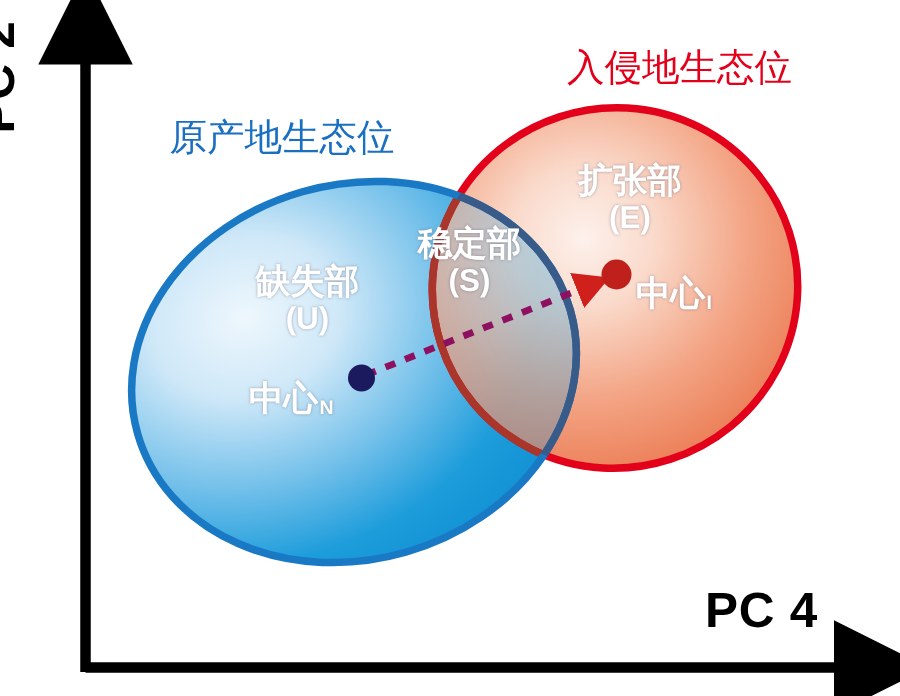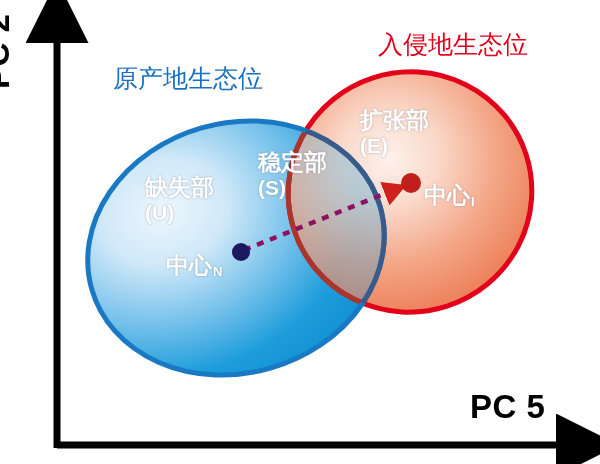--- a/index.html
+++ b/index.html
@@ -46,33 +46,33 @@
   }
   .niche-title {
     position: absolute;
     font-family: "Liberation Sans", sans-serif;
     font-weight: normal;
     font-size: 25px;
     white-space: nowrap;
   }
   #native-title {
     left: 113px;
-    top: 62px;
+    top: 75px;
     text-align: center;
   }
   #invasive-title {
     left: 378px;
     top: 28px;
   }
   .region-label {
     position: absolute;
     color: #ffffff;
     font-family: "Liberation Sans", sans-serif;
     font-weight: bold;
-    text-align: left;
+    text-align: center;
     line-height: 1.12;
     white-space: nowrap;
     text-shadow: 0 0 2px rgba(90,90,110,0.55);
   }
   .region-label .cn { font-size: 23px; display: block; }
   .region-label .code { font-size: 21px; display: block; }
   #label-u { left: 145px; top: 175px; width: 120px; }
   #label-s { left: 258px; top: 150px; width: 110px; }
   #label-e { left: 360px; top: 108px; width: 120px; }
   .center-label {
@@ -158,21 +158,21 @@
       <ellipse cx="236" cy="248" rx="150" ry="125" transform="rotate(-16 236 248)" fill="none" stroke="#3b5a86" stroke-width="5" opacity="0.95"></ellipse>
     </g>
 
     <line x1="244" y1="250" x2="404" y2="186" stroke="#8e1060" stroke-width="4.5" stroke-dasharray="7 7" marker-end="url(#connArrow)"></line>
 
     <circle cx="241" cy="252" r="9" fill="#1b1a5e"></circle>
     <circle cx="411" cy="183" r="10" fill="#c0201c"></circle>
   </svg>
 
   <div class="axis-label" id="pc2-label">PC 2</div>
-  <div class="axis-label" id="pc1-label">PC 5</div>
+  <div class="axis-label" id="pc1-label">PC 4</div>
 
   <div class="niche-title" id="native-title" style="color:#1a6fc0">原产地生态位</div>
   <div class="niche-title" id="invasive-title" style="color:#e2001a">入侵地生态位</div>
 
   <div class="region-label" id="label-s">
     <span class="cn">稳定部</span>
     <span class="code">(S)</span>
   </div>
   <div class="region-label" id="label-u">
     <span class="cn">缺失部</span>

